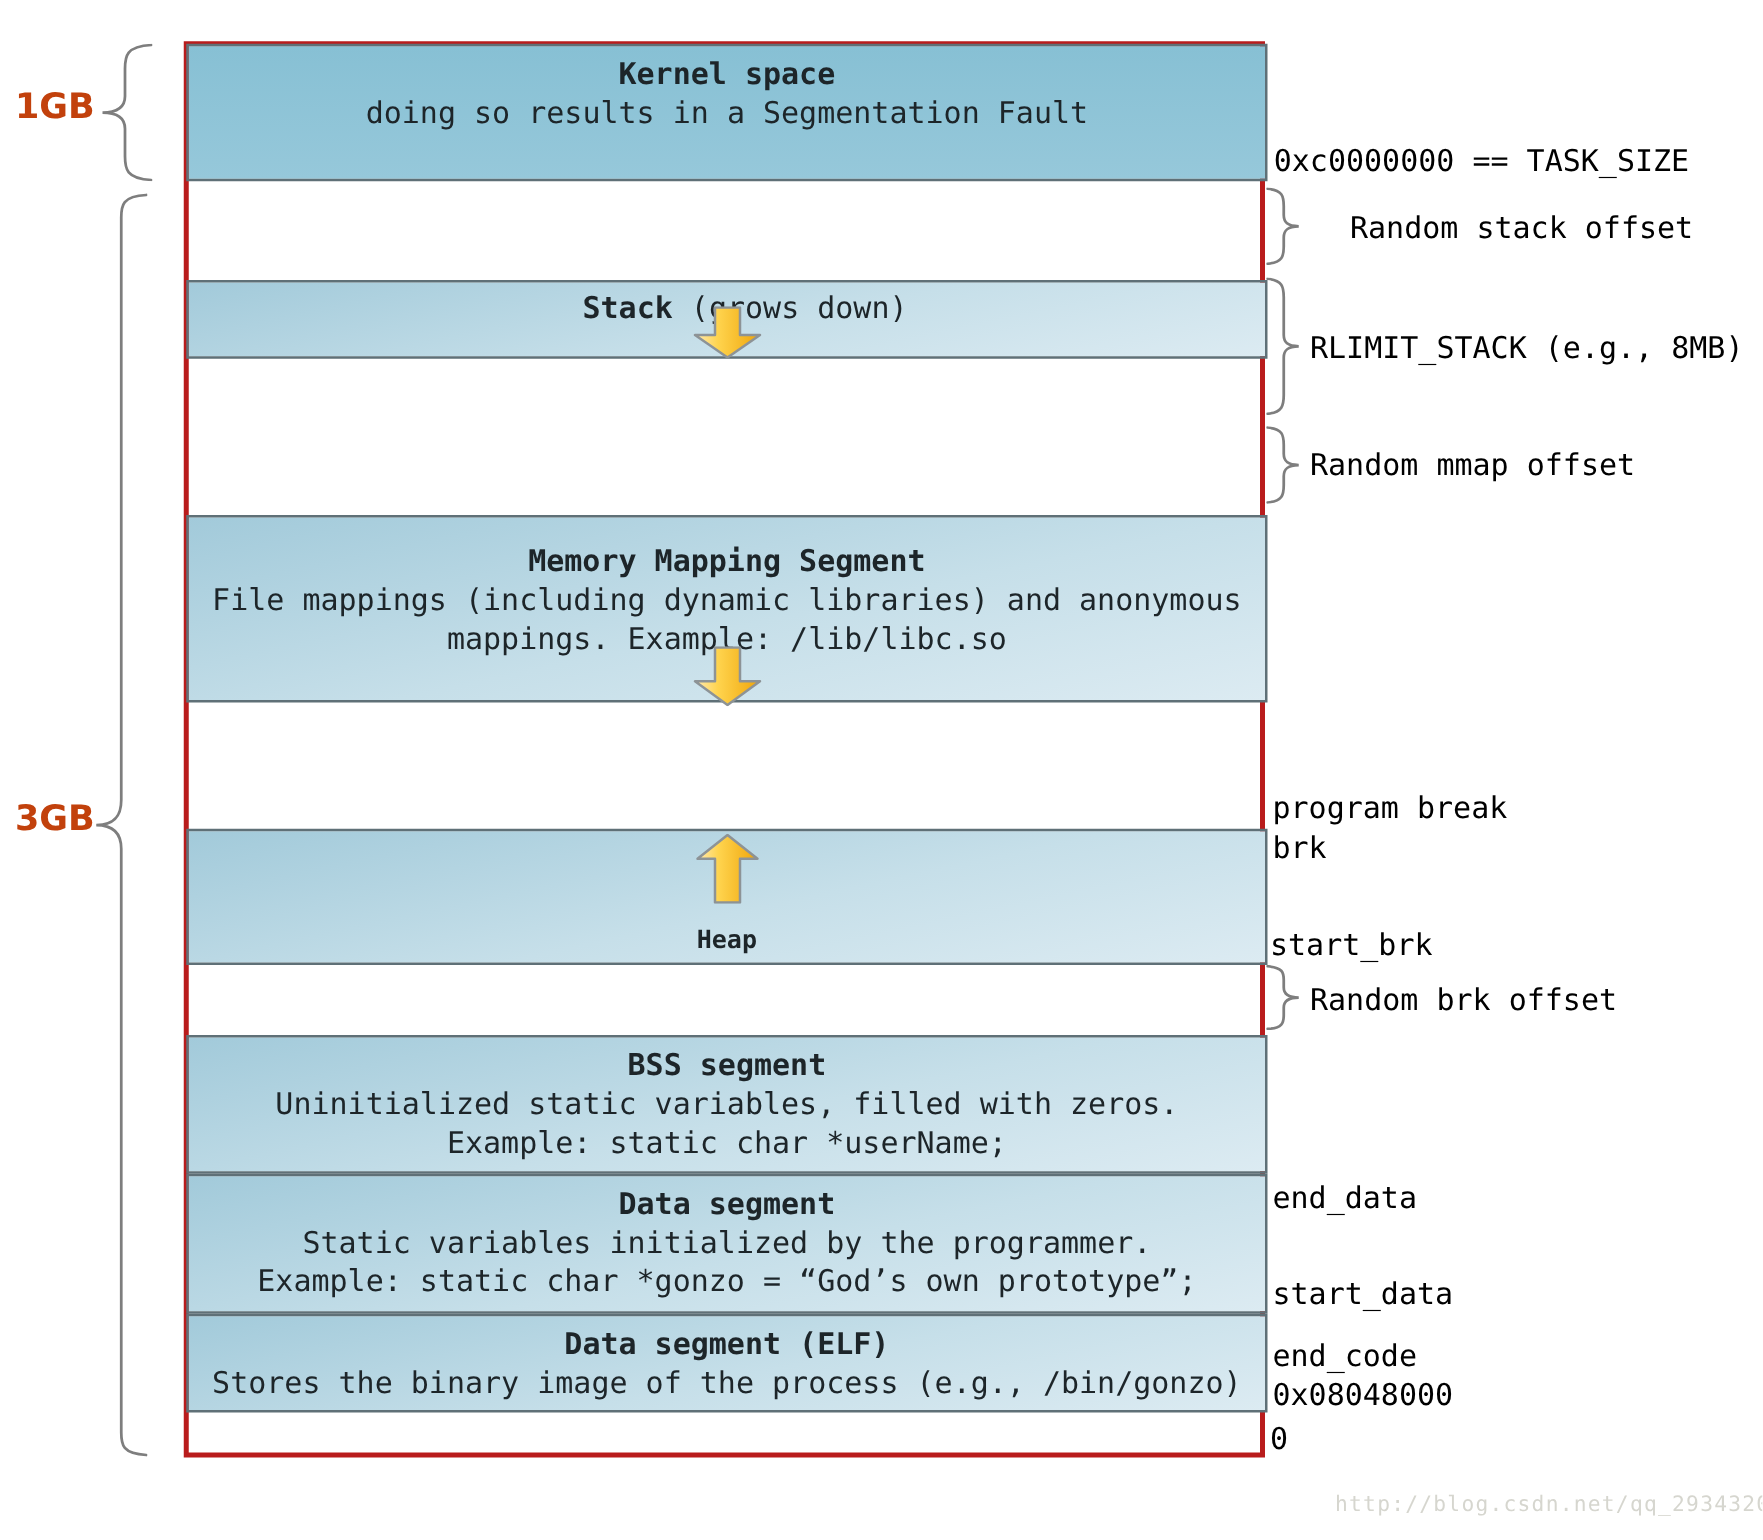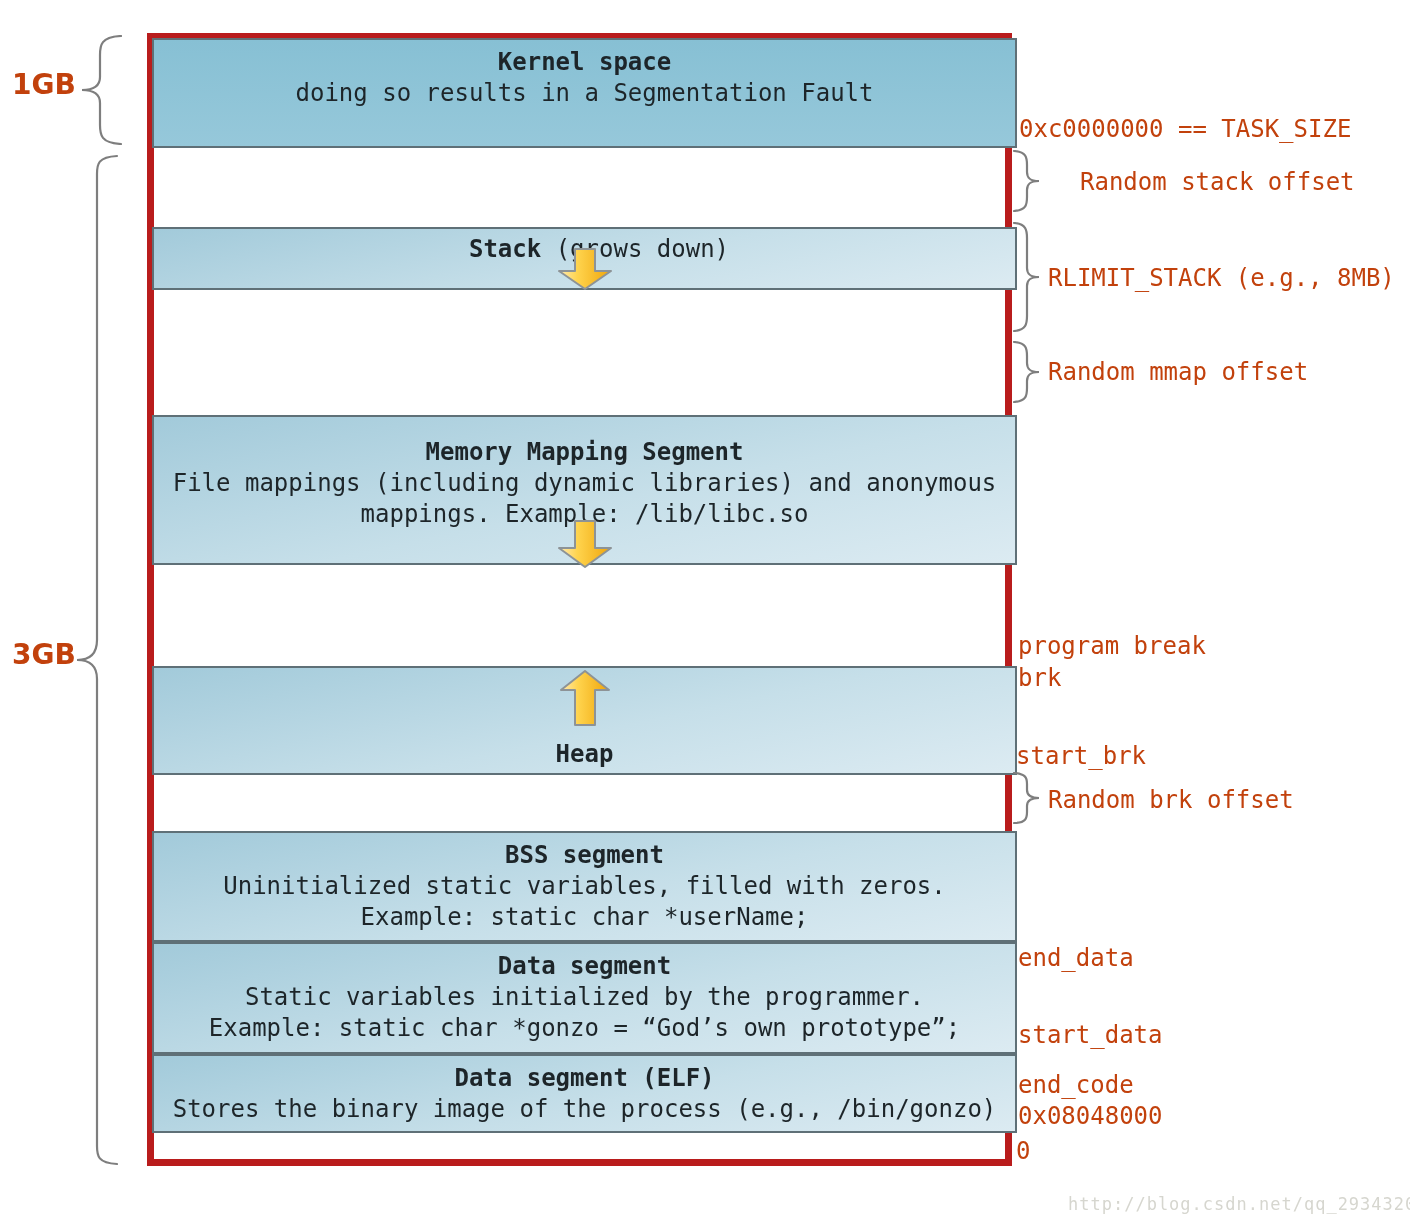--- a/index.html
+++ b/index.html
@@ -1,45 +1,45 @@
 <!DOCTYPE html>
 <html><head>
 <meta charset="utf-8">
 <style>
   html,body{margin:0;padding:0;background:#ffffff;}
   .diagram{position:relative;width:1410px;height:1232px;background:#ffffff;
            font-family:"DejaVu Sans Mono",monospace;overflow:hidden;}
 
   
   .column{position:absolute;left:147px;top:33px;width:865px;height:1133px;
-          border:7px solid #b91c1c;box-sizing:border-box;background:#ffffff;}
+          border:4px solid #b91c1c;box-sizing:border-box;background:#ffffff;}
 
   
   .seg{position:absolute;left:-2px;width:865px;box-sizing:border-box;
        border:2px solid #5f7077;text-align:center;color:#1d2529;
        background:linear-gradient(168deg,#a2cada 0%,#c6dfe9 55%,#dcebf2 100%);}
   .seg-kernel{top:-2px;height:110px;background:linear-gradient(180deg,#87c0d4 0%,#96c8da 100%);padding-top:7px;}
   .seg-stack{top:187px;height:63px;padding-top:5px;padding-left:29px;}
   .seg-mmap{top:375px;height:150px;padding-top:20px;}
   .seg-heap{top:626px;height:109px;}
   .seg-bss{top:791px;height:111px;padding-top:7px;}
   .seg-data{top:902px;height:112px;padding-top:7px;}
   .seg-text{top:1014px;height:79px;padding-top:7px;}
 
   .line{font-size:24px;line-height:31px;white-space:nowrap;}
   .bold{font-weight:bold;}
-  .heap-title{position:absolute;bottom:4px;left:0;width:100%;font-size:24px;line-height:30px;font-weight:bold;}
+  .heap-title{position:absolute;bottom:4px;left:0;width:100%;font-size:20px;line-height:30px;font-weight:bold;}
 
   .arrow{position:absolute;left:50%;}
   .arrow-stack{bottom:-2px;margin-left:-28px;}
   .arrow-mmap{bottom:-5px;margin-left:-28px;}
   .arrow-heap{top:2px;margin-left:-26px;}
 
   
-  .rlabel{position:absolute;font-size:24px;line-height:30px;color:#c2410c;white-space:nowrap;}
+  .rlabel{position:absolute;font-size:24px;line-height:30px;color:#000000;white-space:nowrap;}
   .lbl-task{left:1019px;top:114px;}
   .lbl-rso{left:1048px;top:167px;margin-left:32px;}
   .lbl-rlimit{left:1048px;top:263px;}
   .lbl-rmo{left:1048px;top:357px;}
   .lbl-pb{left:1018px;top:631px;}
   .lbl-brk{left:1018px;top:663px;}
   .lbl-sbrk{left:1016px;top:741px;}
   .lbl-rbo{left:1048px;top:785px;}
   .lbl-edata{left:1018px;top:943px;}
   .lbl-sdata{left:1018px;top:1020px;}

